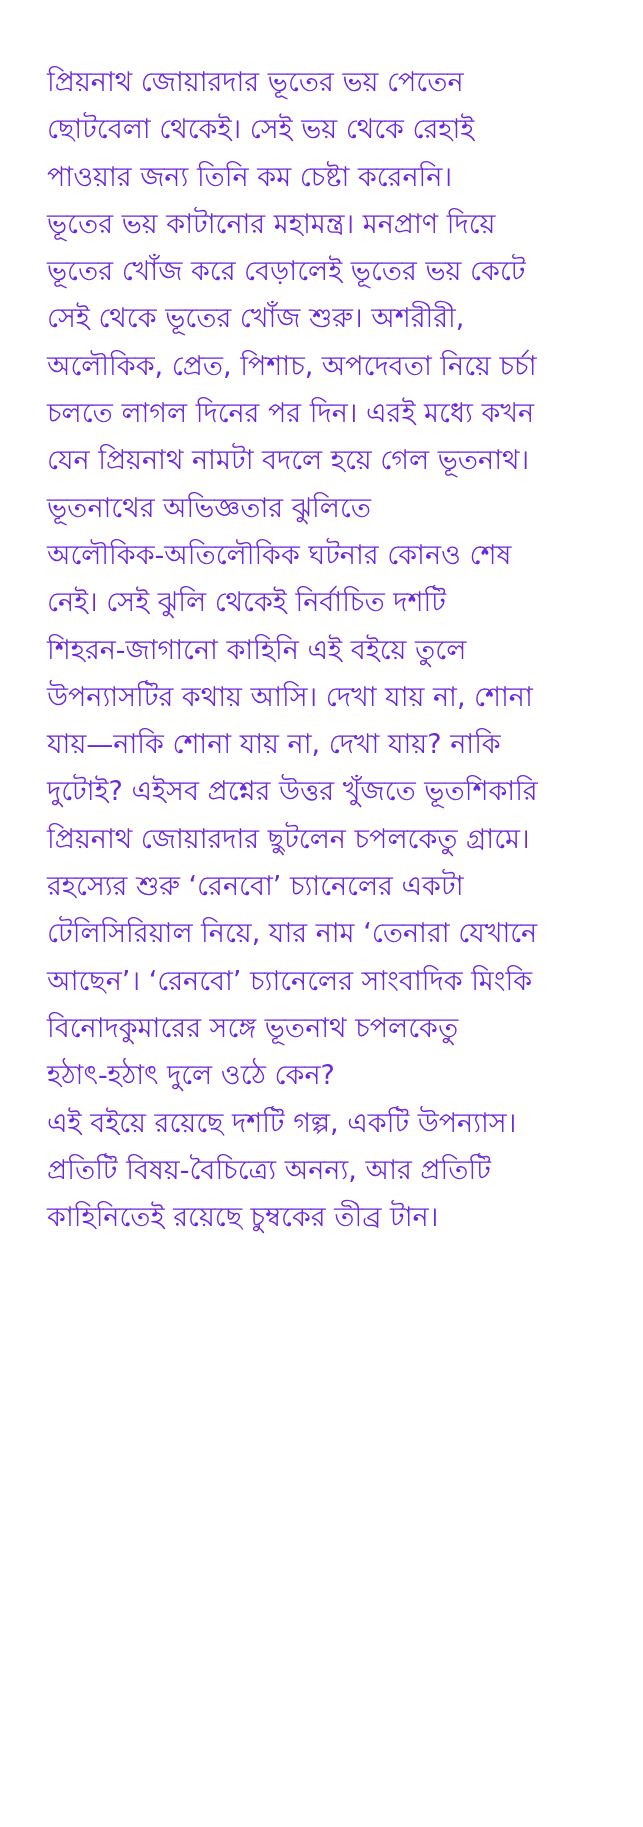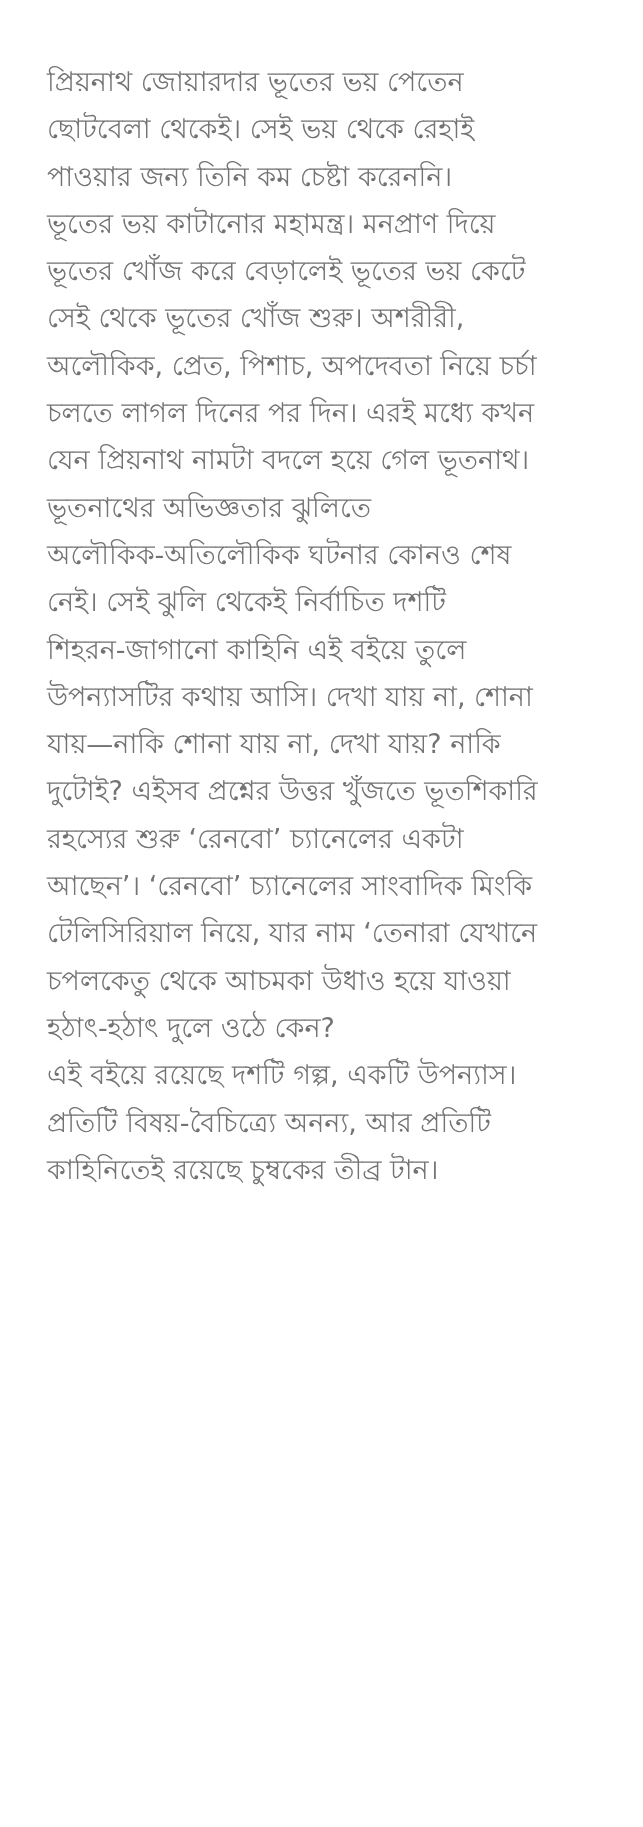--- a/index.html
+++ b/index.html
@@ -11,21 +11,21 @@
       width: 643px;
       height: 1827px;
       overflow: hidden;
       position: relative;
     }
     .page {
       position: absolute;
       left: 47px;
       top: 58px;
       width: 580px;
-      color: #737373;
+      color: #6d28d9;
       font-family: "DejaVu Sans", "Liberation Sans", sans-serif;
       font-size: 27px;
       line-height: 47.3px;
     }
     .line {
       display: block;
       white-space: nowrap;
       height: 47.3px;
     }
   </style>
@@ -50,24 +50,25 @@
     <span class="line">ভূতনাথের অভিজ্ঞতার ঝুলিতে</span>
     <span class="line">অলৌকিক-অতিলৌকিক ঘটনার কোনও শেষ</span>
     <span class="line">নেই। সেই ঝুলি থেকেই নির্বাচিত দশটি</span>
     <span class="line">শিহরন-জাগানো কাহিনি এই বইয়ে তুলে</span>
   </div>
 
   <div>
     <span class="line">উপন্যাসটির কথায় আসি। দেখা যায় না, শোনা</span>
     <span class="line">যায়—নাকি শোনা যায় না, দেখা যায়? নাকি</span>
     <span class="line">দুটোই? এইসব প্রশ্নের উত্তর খুঁজতে ভূতশিকারি</span>
+    <span class="line">প্রিয়নাথ জোয়ারদার ছুটলেন চপলকেতু গ্রামে।</span>
     <span class="line">রহস্যের শুরু ‘রেনবো’ চ্যানেলের একটা</span>
+    <span class="line">টেলিসিরিয়াল নিয়ে, যার নাম ‘তেনারা যেখানে</span>
     <span class="line">আছেন’। ‘রেনবো’ চ্যানেলের সাংবাদিক মিংকি</span>
-    <span class="line">টেলিসিরিয়াল নিয়ে, যার নাম ‘তেনারা যেখানে</span>
-    <span class="line">চপলকেতু থেকে আচমকা উধাও হয়ে যাওয়া</span>
+    <span class="line">বিনোদকুমারের সঙ্গে ভূতনাথ চপলকেতু</span>
     <span class="line">হঠাৎ-হঠাৎ দুলে ওঠে কেন?</span>
   </div>
 
   <div>
     <span class="line">এই বইয়ে রয়েছে দশটি গল্প, একটি উপন্যাস।</span>
     <span class="line">প্রতিটি বিষয়-বৈচিত্র্যে অনন্য, আর প্রতিটি</span>
     <span class="line">কাহিনিতেই রয়েছে চুম্বকের তীব্র টান।</span>
   </div>
 
 

